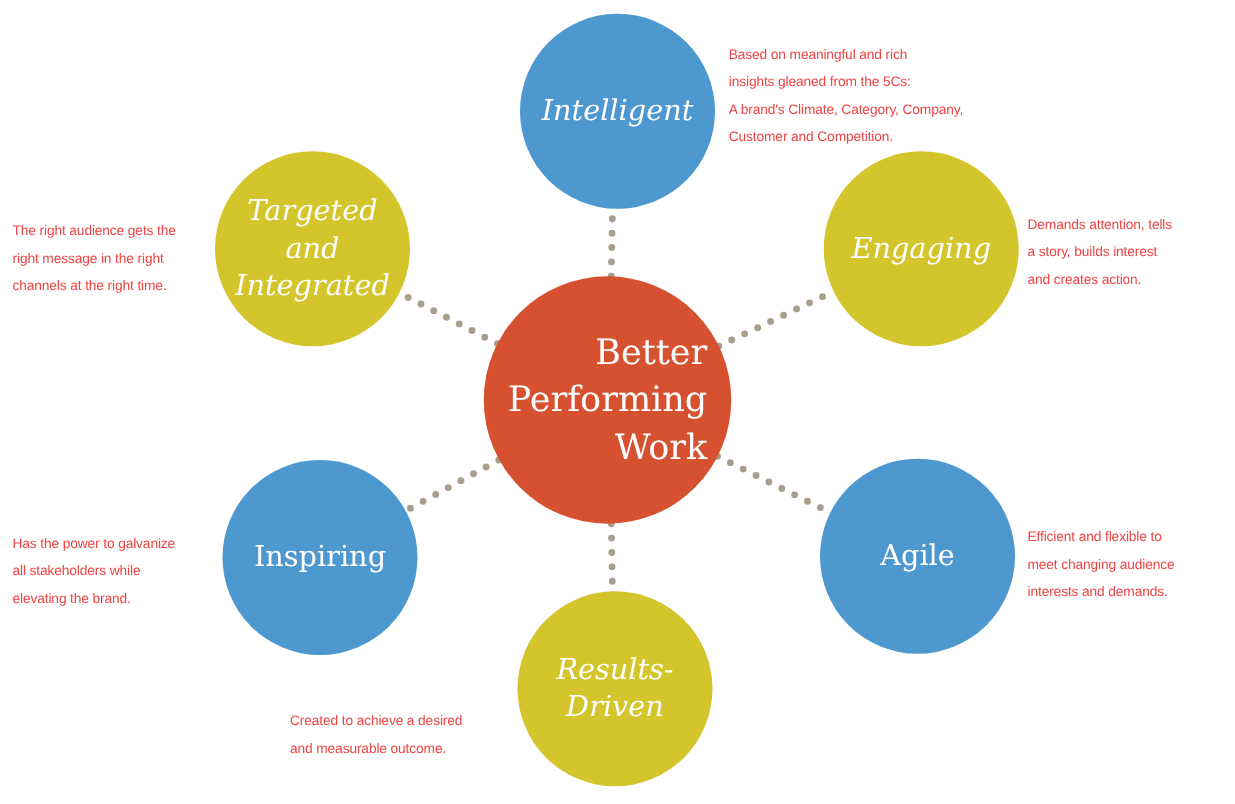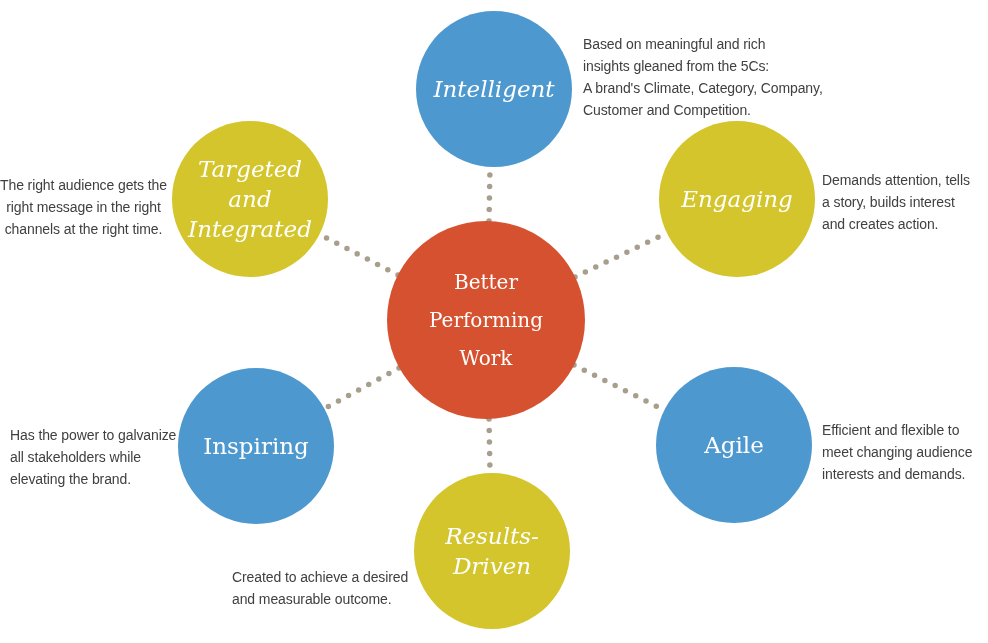--- a/index.html
+++ b/index.html
@@ -17,25 +17,25 @@
     display:flex;align-items:center;justify-content:center;
     text-align:center;
     color:#ffffff;
     font-family:"DejaVu Serif", serif;
     white-space:pre-line;
   }
   .node.blue{background:#4d98cf;}
   .node.yellow{background:#d3c52b;font-style:italic;}
   .node.center{background:#d6512f;}
   .satellite{width:156px;height:156px;font-size:23px;line-height:30px;}
-  .hub{width:198px;height:198px;font-size:20px;line-height:38px;}
+  .hub{width:198px;height:198px;font-size:28px;line-height:38px;text-align:right;}
   .desc{
     position:absolute;
-    color:#404040;
-    font-size:14px;
+    color:#ef4444;
+    font-size:11px;
     line-height:22px;
     letter-spacing:-0.1px;
     white-space:pre-line;
     text-align:left;
   }
 </style>
 </head>
 <body>
 
 <div class="stage">
@@ -97,17 +97,17 @@
 meet changing audience
 interests and demands.</div>
 
   <div class="desc" style="left:232px;top:542px;margin-top:24px;">Created to achieve a desired
 and measurable outcome.</div>
 
   <div class="desc" style="left:10px;top:424px;">Has the power to galvanize
 all stakeholders while
 elevating the brand.</div>
 
-  <div class="desc" style="left:0;top:174px;text-align:center;">The right audience gets the
+  <div class="desc" style="left:10px;top:174px;">The right audience gets the
 right message in the right
 channels at the right time.</div>
 
 </div>
 
 </body></html>

